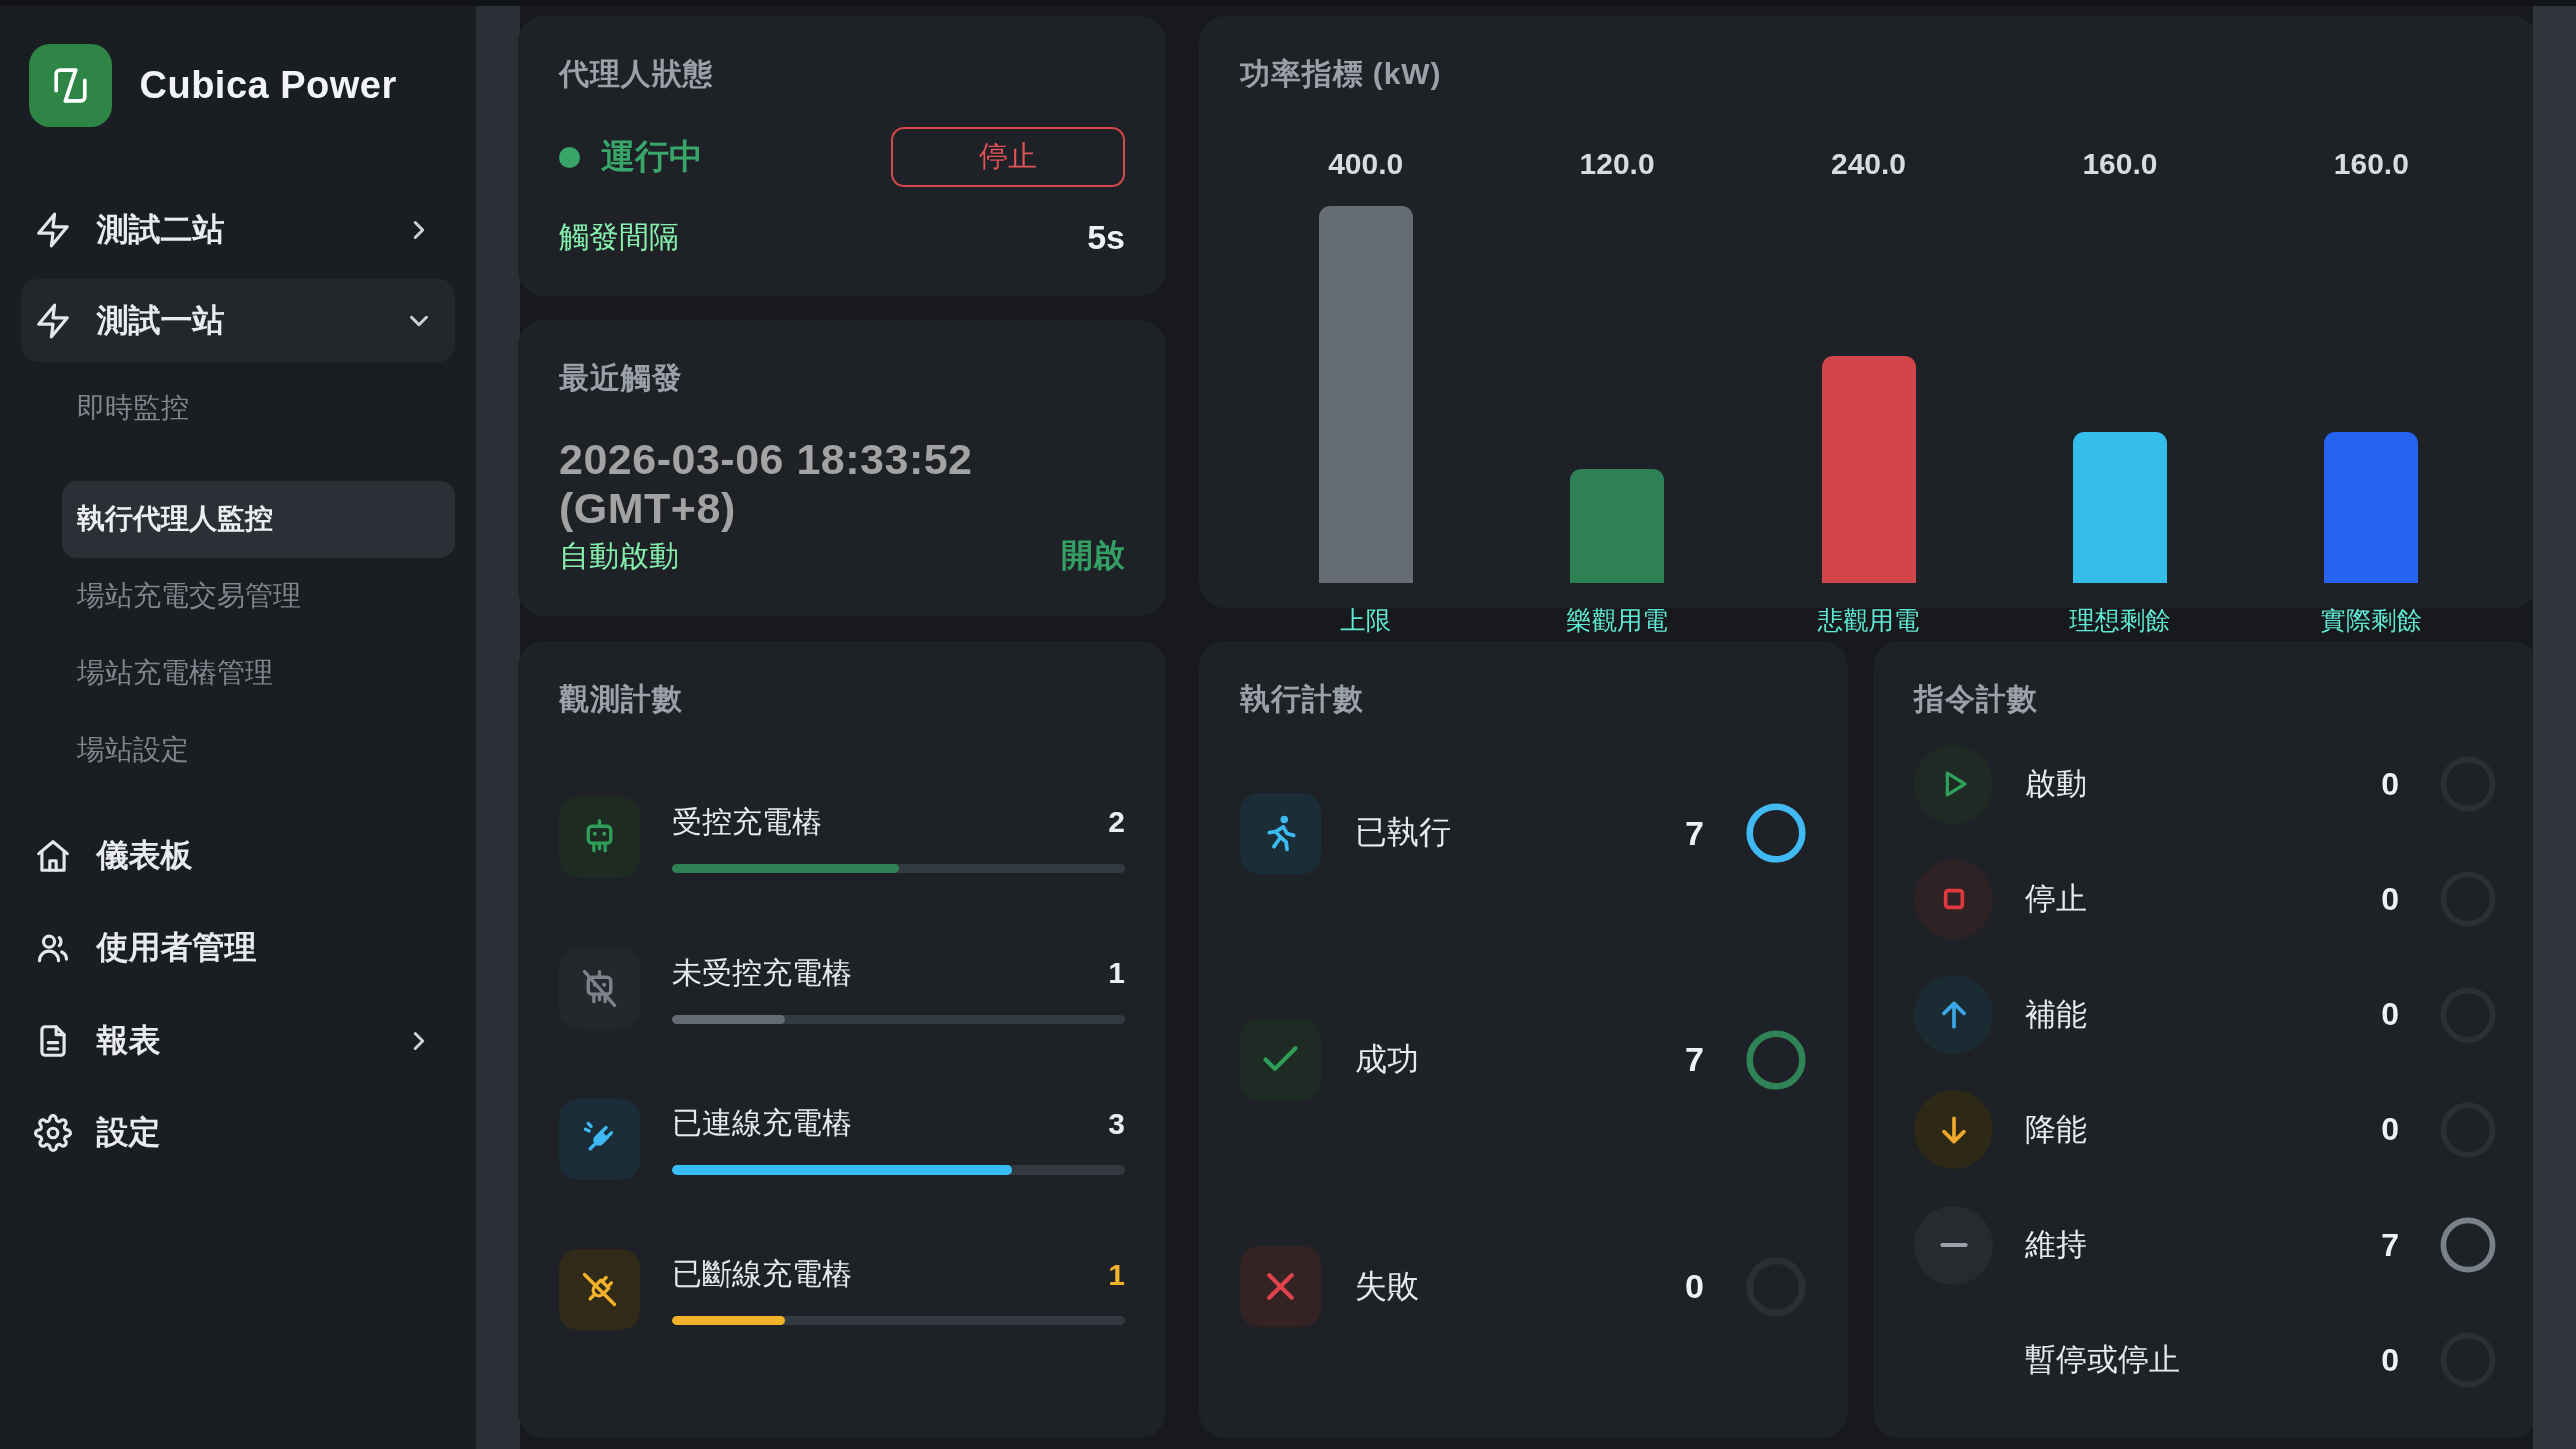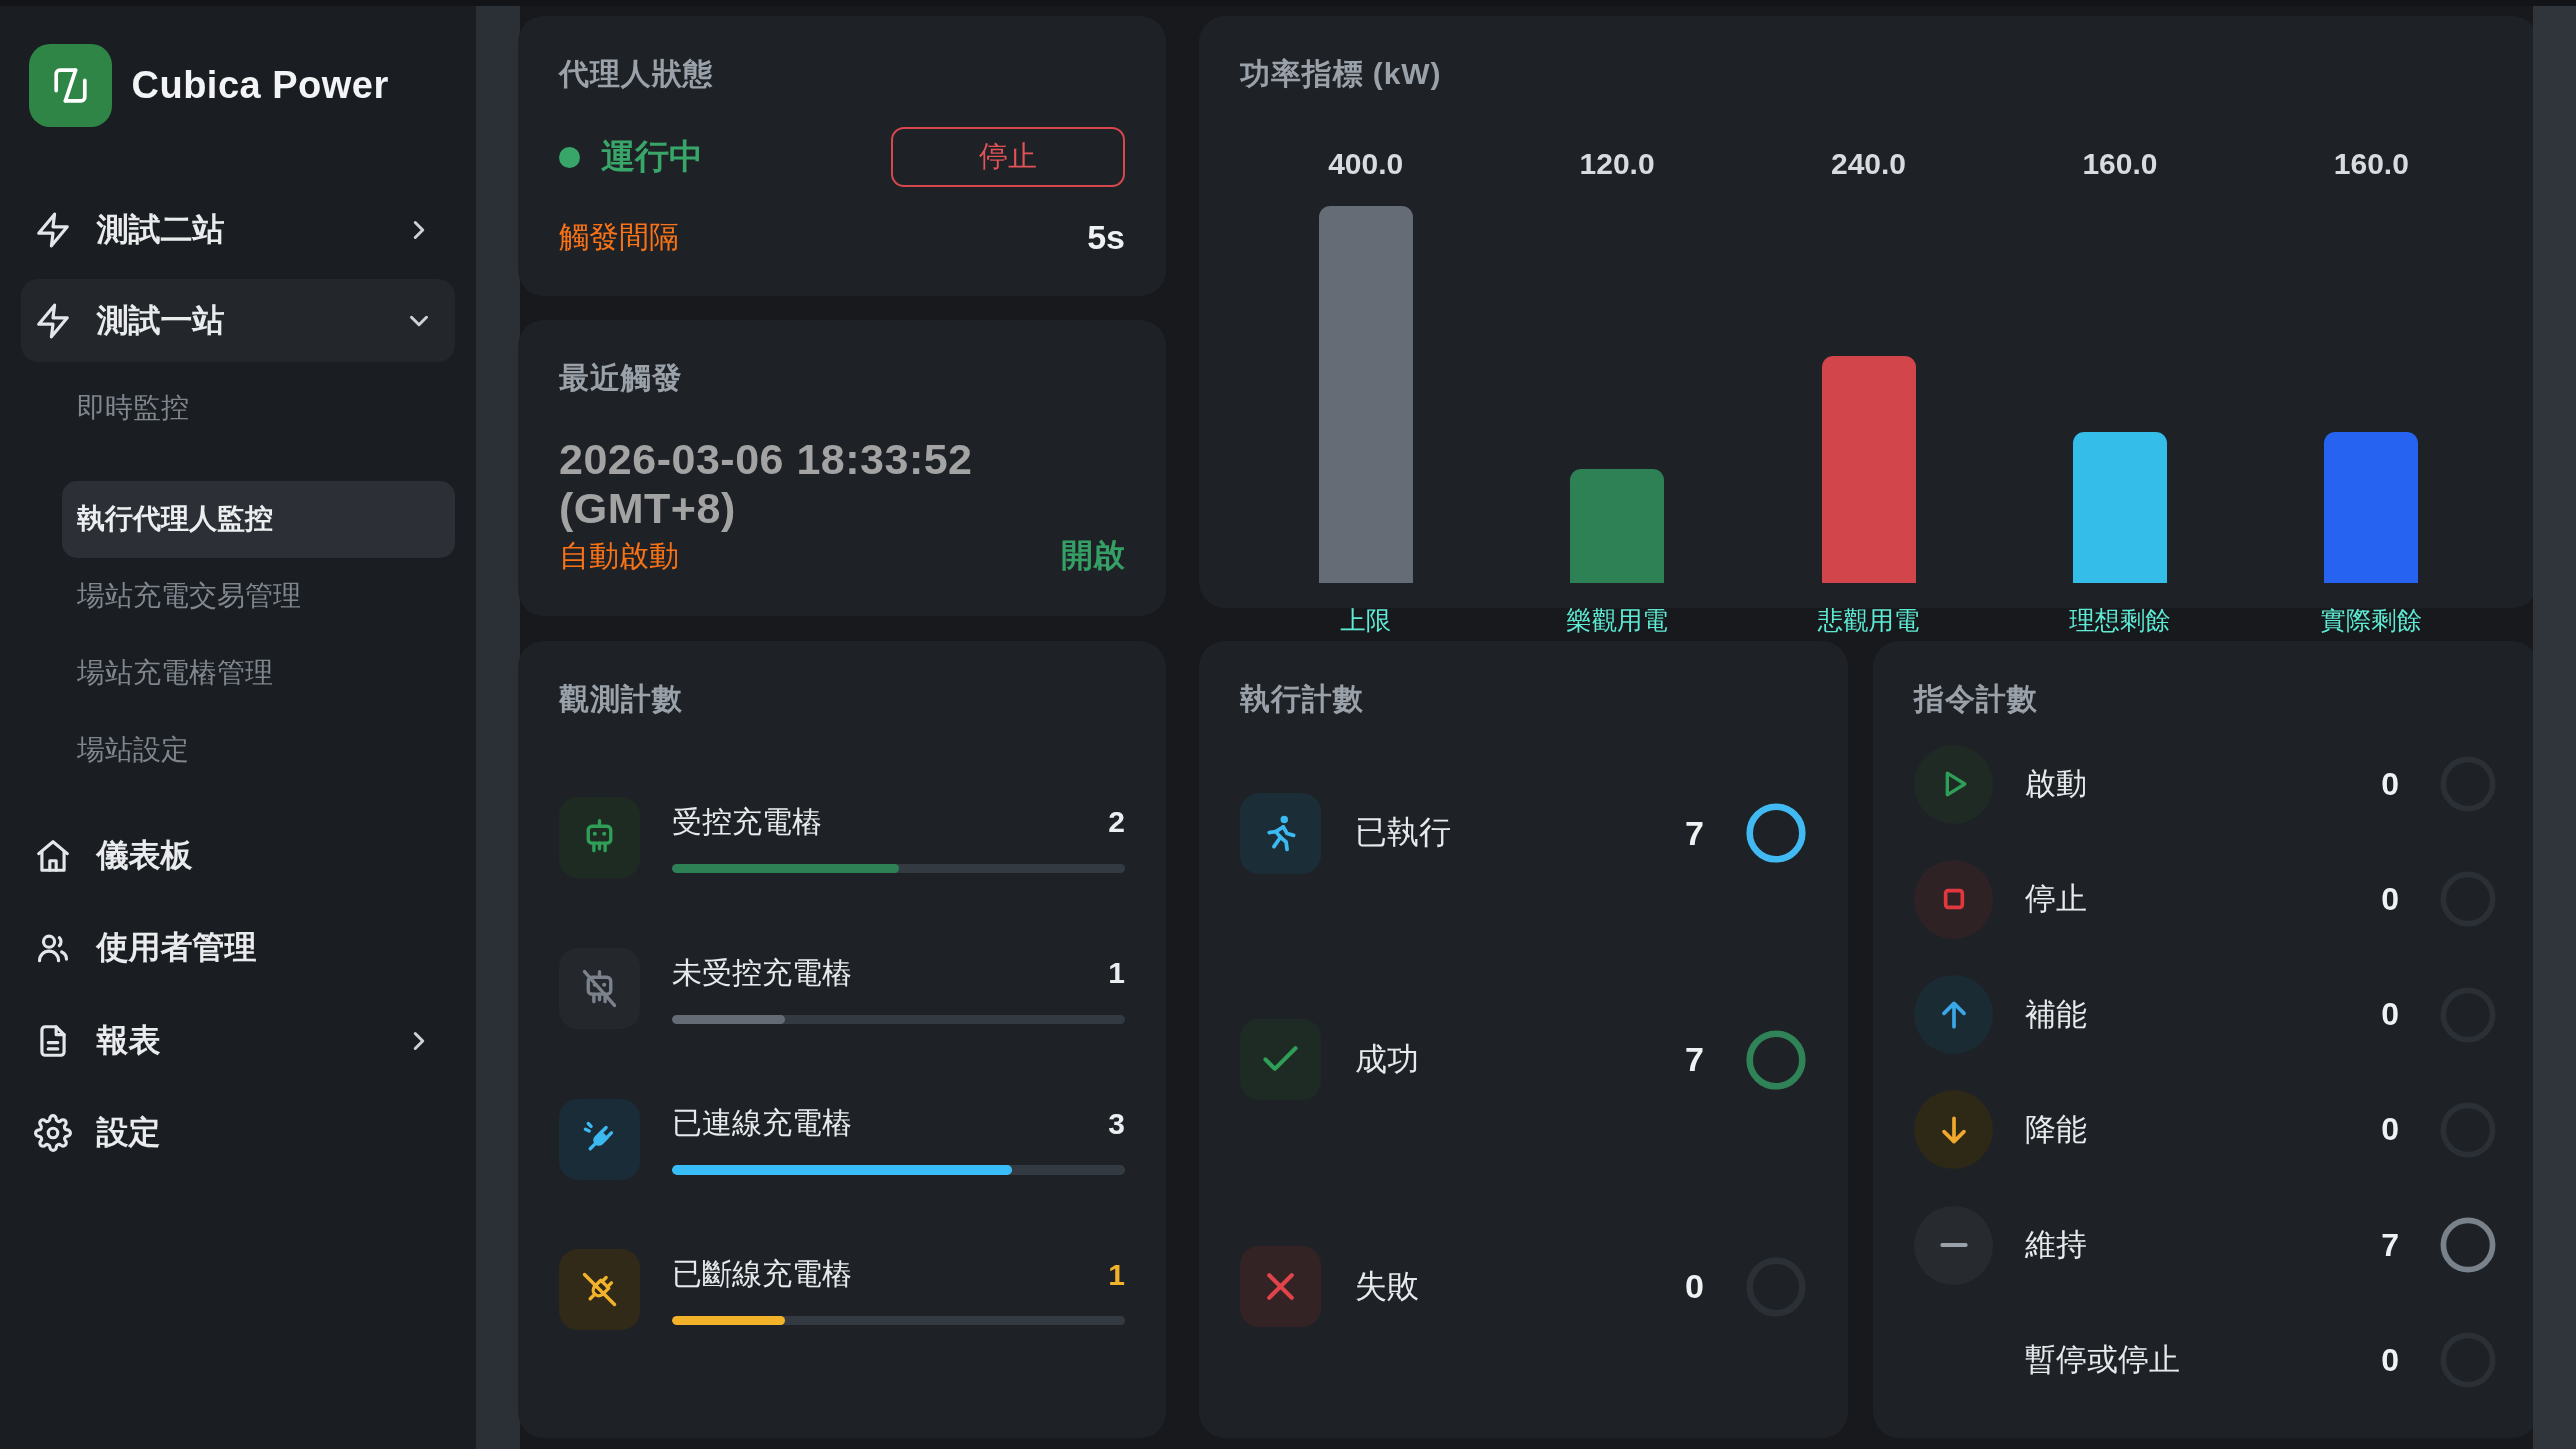--- a/index.html
+++ b/index.html
@@ -13,21 +13,21 @@
   .topline { position:absolute; top:0; left:0; right:0; height:5.7px; background:#121417; z-index:5; }
 
   
   .sidebar {
     position:absolute; left:0; top:0; bottom:0; width:476px;
     background:#1a1d21; padding:40px 21px 0 21px; z-index:2;
   }
   .sidebar-scroll { position:absolute; left:476px; top:0; bottom:0; width:44px; background:#2b3036; z-index:1; }
   .main-scroll { position:absolute; right:0; top:0; bottom:0; width:43px; background:#30353c; z-index:4; }
 
-  .brand { display:flex; align-items:center; gap:20px; margin:3.8px 0 62px 7.5px; cursor:pointer; }
+  .brand { display:flex; align-items:center; gap:28px; margin:3.8px 0 62px 7.5px; cursor:pointer; }
   .brand-logo { width:83px; height:83px; border-radius:21px; background:#2e8546;
     display:flex; align-items:center; justify-content:center; flex:none; }
   .brand-name { font-size:38px; font-weight:700; color:#f2f4f5; letter-spacing:0.5px; }
 
   .nav-row {
     display:flex; align-items:center; height:83px; border-radius:17px;
     padding:0 21px 0 13px; margin-bottom:7.5px; cursor:pointer;
   }
   .nav-row.active { background:#23272c; }
   .nav-row .nv-icon { width:38px; height:38px; color:#e4e7ea; flex:none; display:flex; }
@@ -64,21 +64,21 @@
   .status-left { display:flex; align-items:center; gap:21px; }
   .status-dot { width:21px; height:21px; border-radius:50%; background:#38a569; }
   .status-text { font-size:34px; font-weight:600; color:#38a569; }
   .stop-btn {
     width:234px; height:60px; border:2.8px solid #d8474d; border-radius:13px;
     background:transparent; color:#e25357; font-size:29px; font-weight:500;
     display:flex; align-items:center; justify-content:center; cursor:pointer;
     font-family:inherit;
   }
   .kv-row { display:flex; justify-content:space-between; align-items:center; margin-top:auto; }
-  .kv-label { font-size:30px; color:#f97316; }
+  .kv-label { font-size:30px; color:#86efac; }
   .kv-value { font-size:34px; font-weight:700; color:#eff1f3; }
   .kv-green { font-size:32px; font-weight:700; color:#35a065; }
 
   .timestamp { font-size:43px; font-weight:700; color:#a3a3a3; margin-top:36px; letter-spacing:0.5px; }
 
   
   .chart { display:flex; margin-top:32px; flex:1; }
   .chart-col { flex:1; display:flex; flex-direction:column; align-items:center; }
   .chart-value { font-size:30px; font-weight:700; color:#d9dcdf; margin-bottom:24.5px;margin-top:20px; }
   .chart-bar-area { height:377px; width:100%; display:flex; align-items:flex-end; justify-content:center; }

